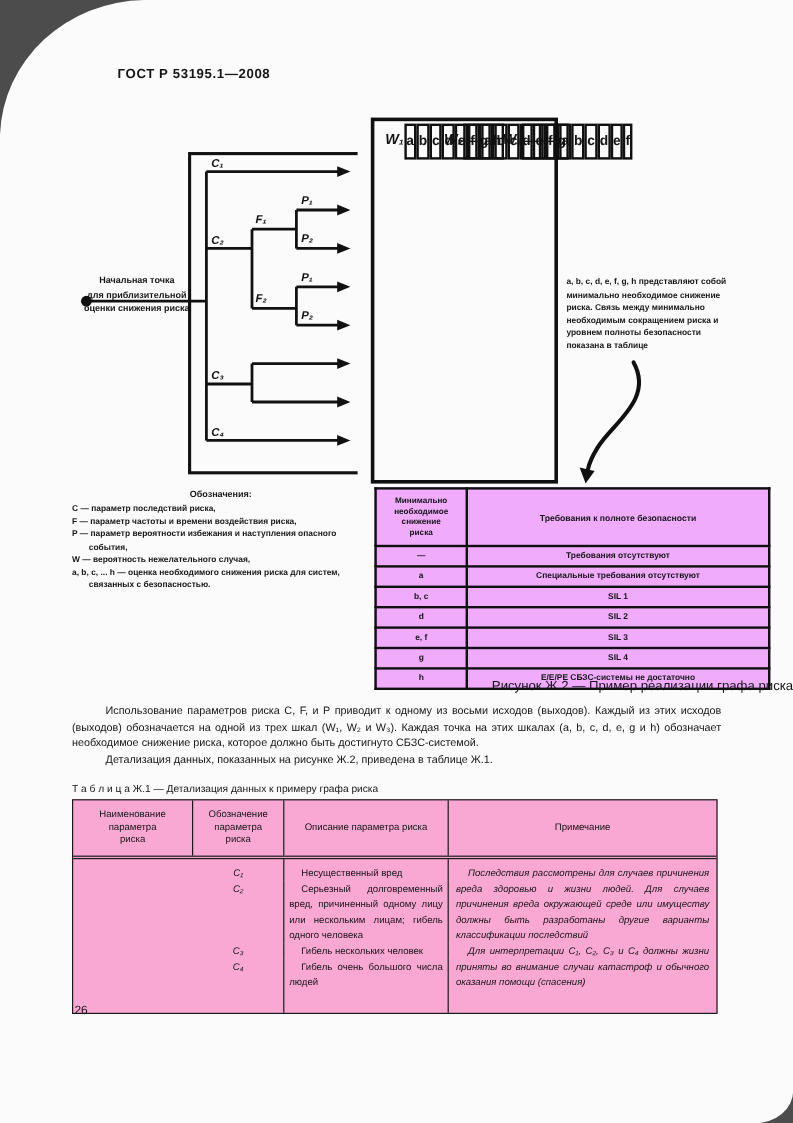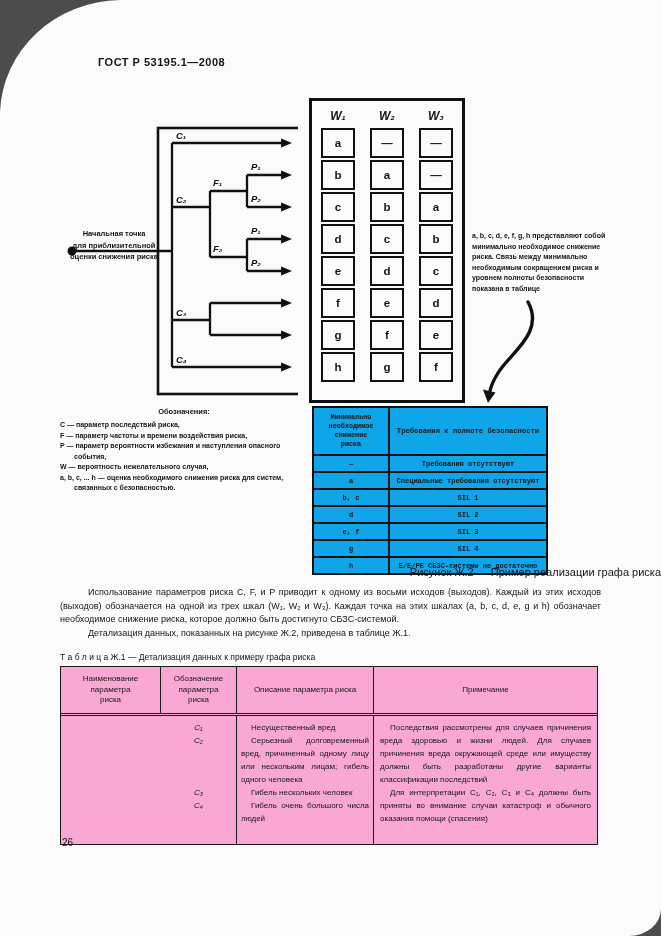--- a/index.html
+++ b/index.html
@@ -19,41 +19,41 @@
     left:52px;top:209px;width:124px;text-align:center;
     font-size:7.5px;font-weight:bold;line-height:1.55;white-space:pre-line;margin-top:19px;
   }
   .tree-svg{left:58px;top:120px;}
   .tree-svg text{font:italic bold 9.5px "Liberation Sans","DejaVu Sans",sans-serif;fill:#111;}
   .wbox{
     left:309px;top:98px;width:156px;height:305px;border:3px solid #101010;
     box-sizing:border-box;display:flex;justify-content:space-between;
     padding:2px 9px 14px 9px;background:#fbfbfb;
   }
-  .wcol{width:34px;display:flex;flex-direction:column;}
+  .wcol{width:34px;display:flex;flex-direction:row;}
   .whead{
     height:25px;display:flex;align-items:center;justify-content:center;
     font-style:italic;font-weight:bold;font-size:12px;
   }
   .wcell{
     height:30px;box-sizing:border-box;border:2px solid #101010;margin-bottom:2px;
     display:flex;align-items:center;justify-content:center;
     font-weight:bold;font-size:11.5px;
   }
   .side-note{
     left:472px;top:231px;width:138px;
     font-size:7px;font-weight:bold;line-height:1.5;text-align:left;
   }
   .squiggle-svg{left:465px;top:298px;}
   .legend{left:60px;top:406px;width:248px;font-size:7px;font-weight:bold;line-height:1.5;}
   .legend-title{text-align:center;font-size:7.5px;margin-bottom:3px;}
   .leg-item{padding-left:14px;text-indent:-14px;}
   .sil-table{
-    left:312px;top:406px;width:236px;border-collapse:collapse;
-    font-size:7px;font-weight:bold;background:#0ea5e9;font-family:Liberation Mono, monospace;
+    left:312px;top:406px;width:330px;border-collapse:collapse;
+    font-size:7px;font-weight:bold;background:#f0abfc;
   }
   .sil-table td{border:2px solid #101010;text-align:center;vertical-align:middle;padding:1px 2px;}
   .sil-table .sil-h1{width:70px;height:44px;white-space:pre-line;line-height:1.35;font-size:6.8px;}
   .sil-table .sil-h2{font-size:7.2px;}
   .sil-table .sil-row td{height:13px;}
   .fig-caption{left:0;top:566px;width:661px;text-align:right;font-size:11px;}
   
   .paragraphs{left:60px;top:586px;width:541px;font-size:9px;line-height:13.5px;text-align:justify;}
   .paragraphs p{margin:0;text-indent:28px;}
   .tbl-label{left:60px;top:652px;font-size:8.5px;}
@@ -67,21 +67,21 @@
   .bt-header > div:not(:last-child){border-right:1px solid #1a1a1a;}
   .bt-body{display:grid;grid-template-columns:100px 76px 137px 1fr;grid-template-rows:auto auto auto auto 1fr;height:128px;line-height:13px;}
   .bt-name{grid-column:1;grid-row:1/6;border-right:1px solid #1a1a1a;text-align:center;padding-top:5px;}
   .bt-sym{grid-column:2;border-right:1px solid #1a1a1a;text-align:center;font-style:italic;}
   .bt-sym.r1{grid-row:1;}.bt-sym.r2{grid-row:2;}.bt-sym.r3{grid-row:3;}.bt-sym.r4{grid-row:4;}
   .bt-fill2{grid-column:2;grid-row:5;border-right:1px solid #1a1a1a;}
   .bt-desc{grid-column:3;border-right:1px solid #1a1a1a;padding:0 4px;text-indent:10px;text-align:justify;}
   .bt-desc.r1{grid-row:1;padding-top:5px;}.bt-sym.r1{padding-top:5px;}
   .bt-desc.r2{grid-row:2;}.bt-desc.r3{grid-row:3;}.bt-desc.r4{grid-row:4;}
   .bt-fill3{grid-column:3;grid-row:5;border-right:1px solid #1a1a1a;}
-  .bt-note{grid-column:4;grid-row:1/6;padding:5px 6px 0 6px;}
+  .bt-note{grid-column:4;grid-row:1/6;padding:5px 6px 0 6px;font-style:italic;}
   .bt-note p{margin:0;text-indent:10px;text-align:justify;}
   .page-num{left:62px;top:837px;font-size:10px;}
   .corner-svg{left:0;top:0;pointer-events:none;z-index:10;}
 </style>
 </head>
 <body>
 
 <div class="page">
 
   <div class="abs doc-header">ГОСТ Р 53195.1—2008</div>
@@ -257,21 +257,21 @@
       <div class="bt-sym r3">C₃</div>
       <div class="bt-sym r4">C₄</div>
       <div class="bt-fill2"></div>
       <div class="bt-desc r1">Несущественный вред</div>
       <div class="bt-desc r2">Серьезный долговременный вред, причиненный одному лицу или нескольким лицам; гибель одного человека</div>
       <div class="bt-desc r3">Гибель нескольких человек</div>
       <div class="bt-desc r4">Гибель очень большого числа людей</div>
       <div class="bt-fill3"></div>
       <div class="bt-note">
         <p>Последствия рассмотрены для случаев причинения вреда здоровью и жизни людей. Для случаев причинения вреда окружающей среде или имуществу должны быть разработаны другие варианты классификации последствий</p>
-        <p>Для интерпретации C₁, C₂, C₃ и C₄ должны быть приняты во внимание случаи катастроф и обычного оказания помощи (спасения)</p>
+        <p>Для интерпретации C₁, C₂, C₃ и C₄ должны жизни приняты во внимание случаи катастроф и обычного оказания помощи (спасения)</p>
       </div>
     </div>
   </div>
 
   <div class="abs page-num">26</div>
 
   <svg class="abs corner-svg" width="661" height="936" viewBox="0 0 661 936">
     <path d="M120,0 L0,0 L0,112 A122,116 0 0 1 120,0 Z" fill="#4c4c4c"></path>
     <path d="M661,909 A32,27 0 0 1 629,936 L661,936 Z" fill="#4c4c4c"></path>
   </svg>

